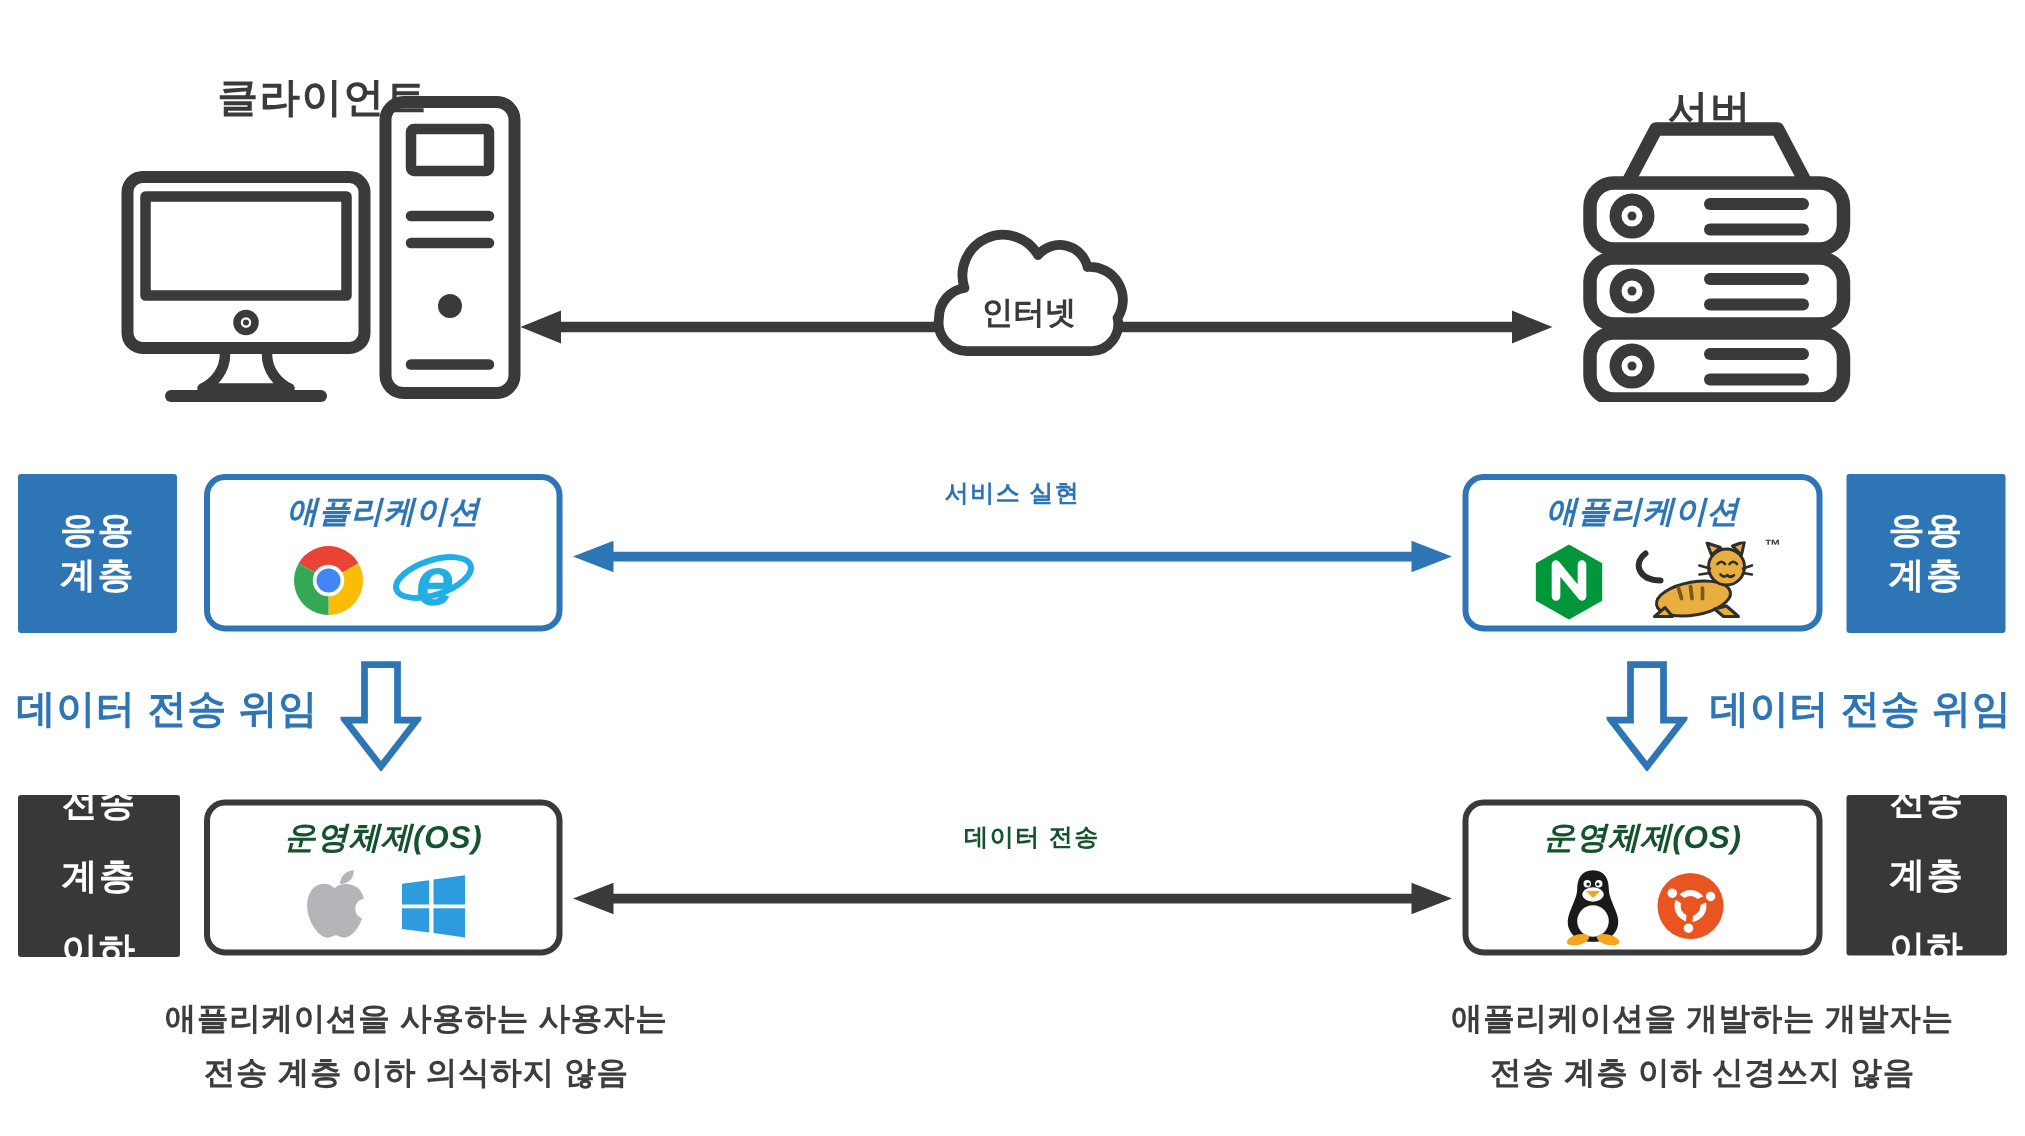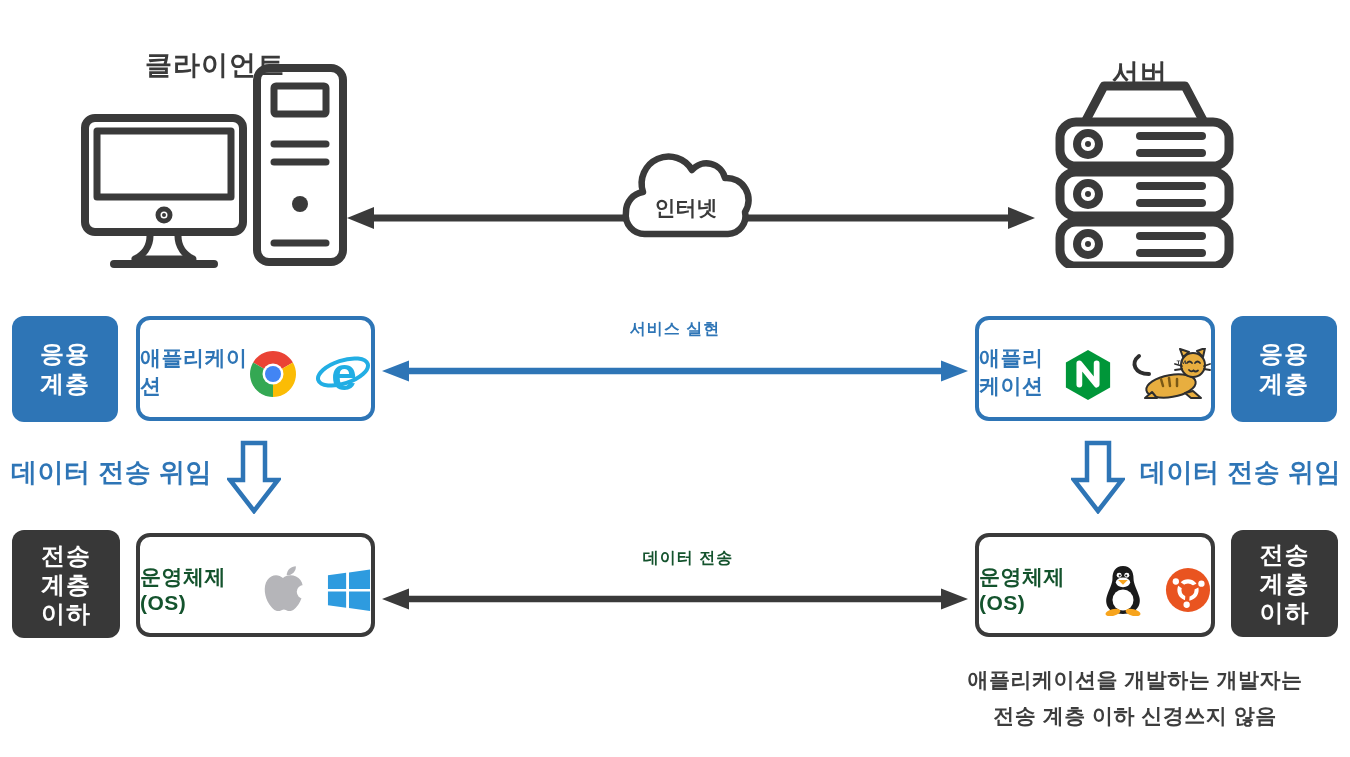--- a/index.html
+++ b/index.html
@@ -4,27 +4,27 @@
 <style>
   html,body{margin:0;padding:0;background:#fff;}
   .canvas{
     position:relative;width:1350px;height:757px;background:#ffffff;
     font-family:"Liberation Sans",sans-serif;overflow:hidden;
   }
   .abs{position:absolute;}
   .title{font-size:27px;font-weight:bold;color:#3A3A3A;text-align:center;letter-spacing:1px;margin-top:29px;}
   .badge{
     display:flex;flex-direction:column;align-items:center;justify-content:center;
-    color:#fff;font-weight:bold;font-size:24px;line-height:30px;border-radius:12px;letter-spacing:1px;
+    color:#fff;font-weight:bold;font-size:24px;line-height:30px;border-radius:2px;letter-spacing:1px;
   }
   .badge.blue{background:#2E75B6;}
-  .badge.dark{background:#383838;line-height:29px;}
+  .badge.dark{background:#383838;line-height:29px;gap:20px;}
   .panel{
     background:#fff;box-sizing:border-box;border-radius:14px;
-    display:flex;flex-direction:row;align-items:center;padding-top:7px;
+    display:flex;flex-direction:column;align-items:center;padding-top:7px;font-style:italic;
   }
   .panel.blue-border{border:4px solid #2E75B6;}
   .panel.dark-border{border:4px solid #3A3A3A;}
   .panel-title{font-size:21px;font-weight:bold;letter-spacing:0.5px;}
   .blue-text{color:#2E75B6;}
   .dark-text{color:#14532d;}
   .icon-row{display:flex;align-items:center;gap:18px;margin-top:3px;height:58px;}
   .arrow-label{font-size:16px;font-weight:bold;text-align:center;letter-spacing:1px;}
   .delegate-label{font-size:26px;font-weight:bold;color:#2E75B6;letter-spacing:0.5px;}
   .caption{font-size:21px;font-weight:bold;color:#3D3D3D;text-align:center;line-height:36px;letter-spacing:0.5px;}
@@ -229,18 +229,22 @@
       </svg>
     </div>
   </div>
 
   <div class="abs badge dark" style="left:1231px;top:530px;width:107px;height:107px;">
     <div>전송</div>
     <div>계층</div>
     <div>이하</div>
   </div>
 
+  <div class="abs caption" style="left:40px;top:662px;width:475px;">
+    <div>애플리케이션을 사용하는 사용자는</div>
+    <div>전송 계층 이하 의식하지 않음</div>
+  </div>
   <div class="abs caption" style="left:900px;top:662px;width:470px;">
     <div>애플리케이션을 개발하는 개발자는</div>
     <div>전송 계층 이하 신경쓰지 않음</div>
   </div>
 
 </div>
 
 </body></html>

